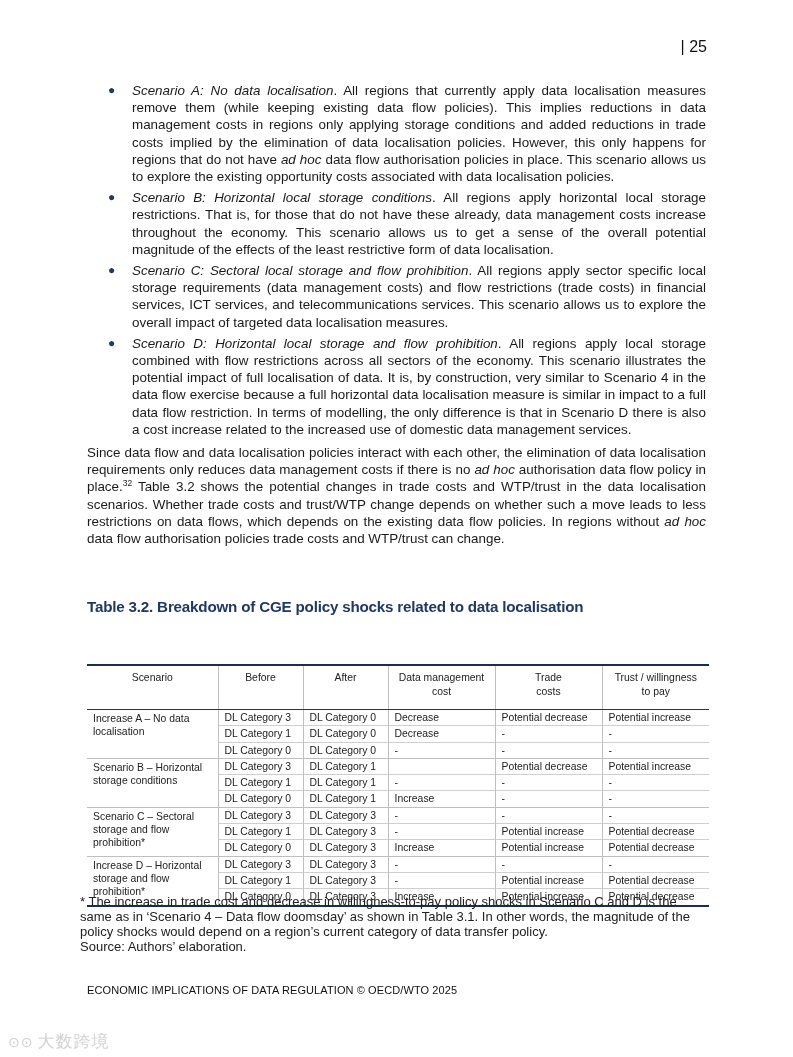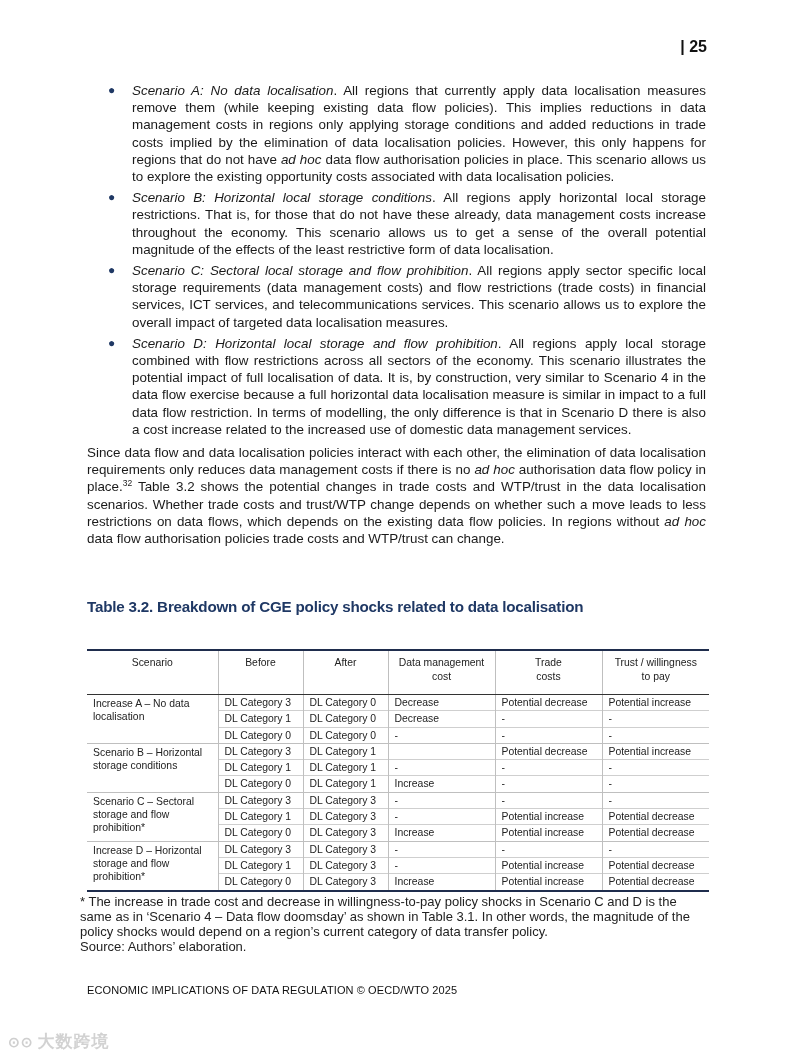--- a/index.html
+++ b/index.html
@@ -1,42 +1,42 @@
 <!DOCTYPE html>
 <html><head>
 <meta charset="utf-8">
 <style>
   html, body { margin: 0; padding: 0; background: #ffffff; }
   body { width: 793px; height: 1057px; position: relative; overflow: hidden;
          font-family: "Liberation Sans", sans-serif; color: #1a1a1a; }
-  .page-number { position: absolute; top: 38px; right: 86px; font-size: 16px; font-weight: bold; color: #111; }
+  .page-number { position: absolute; top: 38px; right: 86px; font-size: 16px; font-weight: normal; color: #111; }
   .content { position: absolute; left: 87px; top: 77px; width: 619px; }
   p.body { margin: 0; font-size: 13.4px; line-height: 17.2px; text-align: justify; }
   ul.bullets { margin: 5px 0 6px 0; padding: 0 0 0 45px; list-style: none; }
   ul.bullets li { position: relative; font-size: 13.4px; line-height: 17.2px; text-align: justify; margin-bottom: 4px; }
   ul.bullets li .dot { position: absolute; left: -24px; top: 0; font-size: 12px; color: #1f3864; }
   ul.bullets li i, p.body i { font-style: italic; }
   sup { font-size: 8.5px; line-height: 0; vertical-align: 5px; }
   .table-title { position: absolute; left: 87px; top: 597px; width: 620px; font-size: 15.2px; font-weight: bold;
                  color: #1f3864; line-height: 19px; letter-spacing: -0.2px; }
-  table.cge { position: absolute; left: 87px; top: 649px; width: 622px; border-collapse: collapse;
+  table.cge { position: absolute; left: 87px; top: 664px; width: 622px; border-collapse: collapse;
               font-size: 10.4px; color: #222; border-top: 2px solid #1f2d4d; border-bottom: 2px solid #1f2d4d; }
   table.cge th { font-weight: normal; text-align: center; vertical-align: top; padding: 5px 4px 10px 4px;
                  line-height: 14px; height: 28px; border-left: 1px solid #bfbfbf; border-bottom: 1.5px solid #333; }
   table.cge th:first-child { border-left: none; }
   table.cge td { padding: 0 6px; height: 15.3px; line-height: 15.3px; border-left: 1px solid #bfbfbf;
                  border-top: 1px solid #cfcfcf; vertical-align: top; white-space: nowrap; }
   table.cge td.scen { border-left: none; white-space: normal; line-height: 13px; padding-top: 2px; }
   table.cge tr.group-start td { border-top: 1px solid #bfbfbf; }
   .col-scen { width: 131px; } .col-before { width: 85px; } .col-after { width: 85px; }
   .col-dm { width: 107px; } .col-trade { width: 107px; } .col-trust { width: 107px; }
   .notes { position: absolute; left: 80px; top: 894px; width: 620px; font-size: 13px; line-height: 15px; color: #222; }
   .notes p { margin: 0; }
   .footer { position: absolute; left: 87px; top: 984px; font-size: 11px; color: #111; letter-spacing: 0.1px; }
-  .watermark { position: absolute; left: 8px; top: 1030px; font-size: 17px; color: #d2d2d2; letter-spacing: 1px; font-weight: bold; }
+  .watermark { position: absolute; left: 8px; top: 1030px; font-size: 17px; color: #d2d2d2; letter-spacing: 1px; font-weight: normal; }
   .watermark .logo { display: inline-block; font-size: 14px; color: #cfcfcf; margin-right: 4px; }
 </style>
 </head>
 <body>
 
 <div class="page-number">| 25</div>
 
 <div class="content">
 
   <ul class="bullets">

